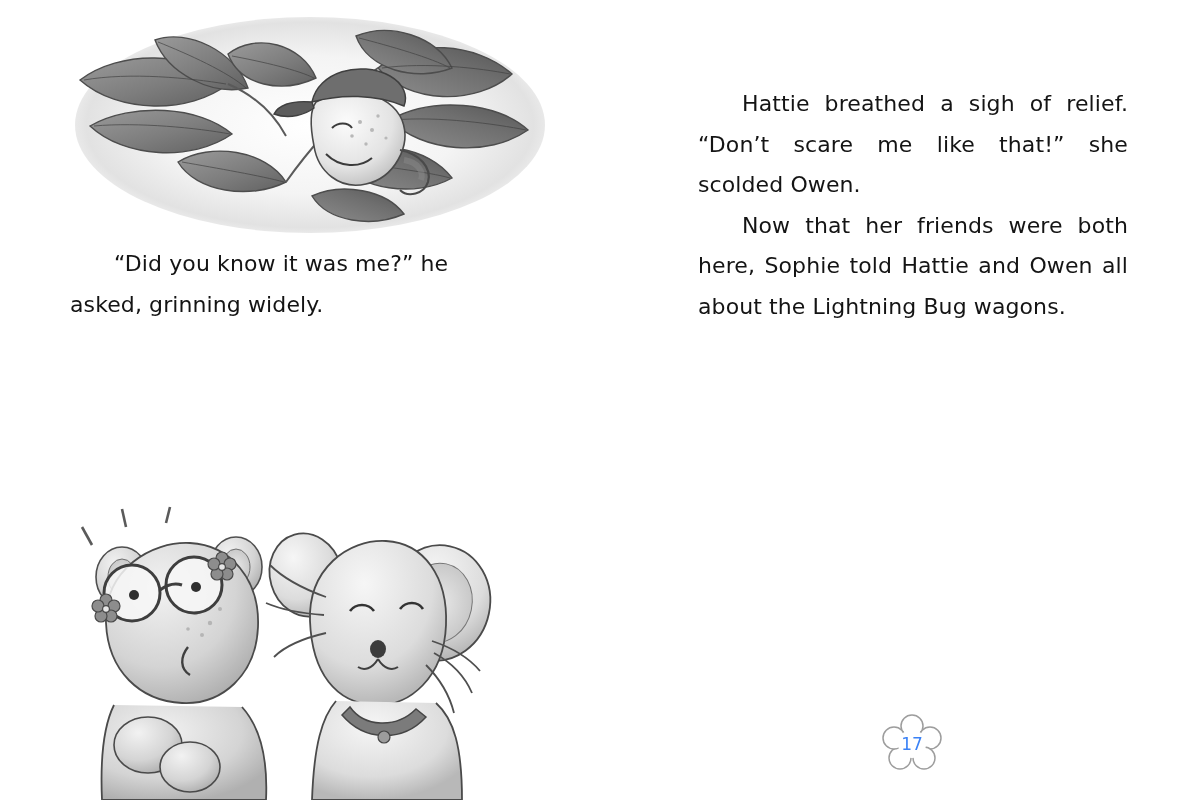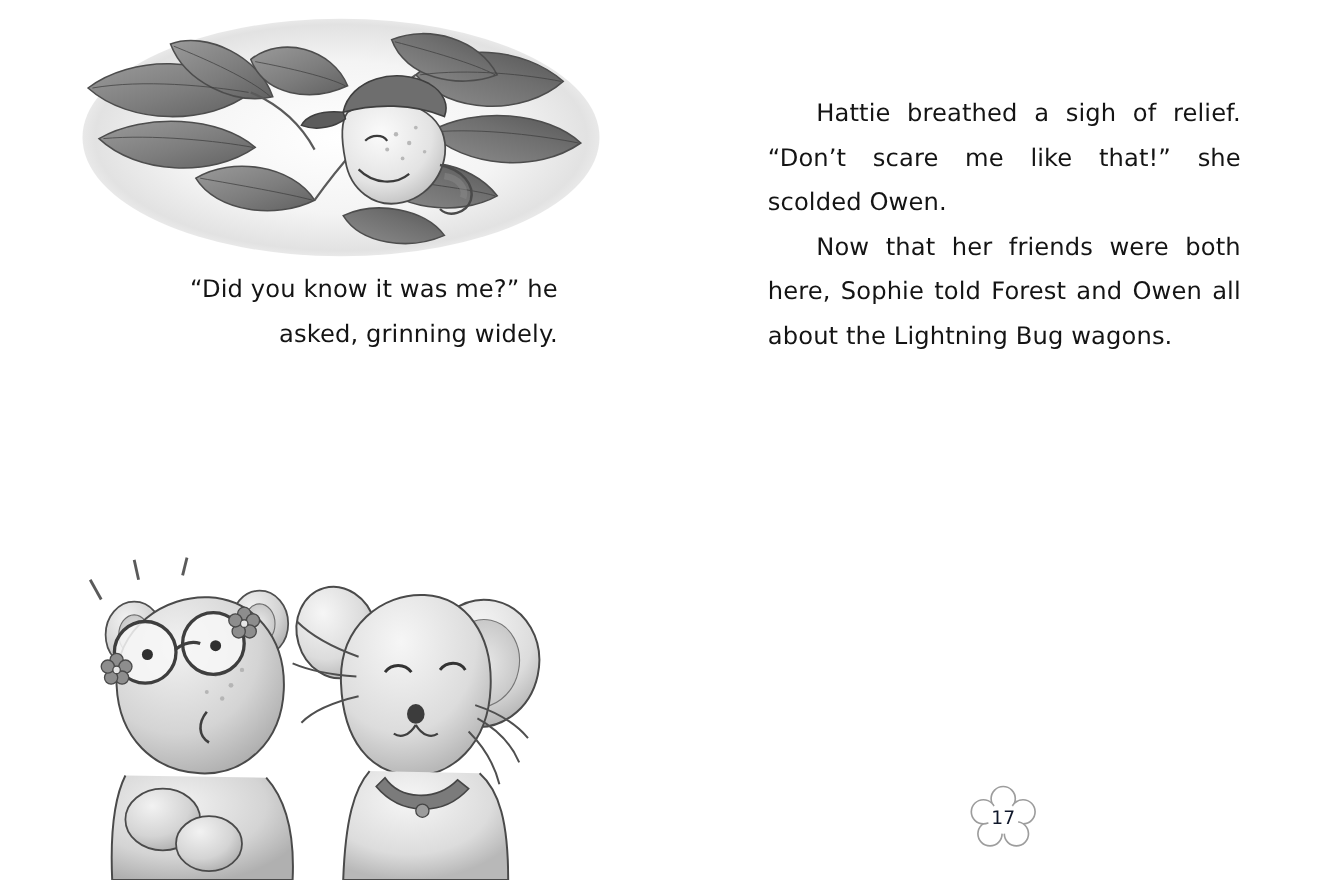--- a/index.html
+++ b/index.html
@@ -44,21 +44,21 @@
     line-height: 40.5px;
     text-align: justify;
     color: #141414;
     letter-spacing: 0.1px;
   }
   .body-text p {
     margin: 0;
     text-indent: 2.0em;
   }
   .body-text p.last-line-left {
-    text-align: right;
+    text-align: left;
   }
 
   .left-text-block {
     position: absolute;
     left: 10px;
     top: 244px;
     width: 437px;
   }
   .right-text-block {
     position: absolute;
@@ -80,21 +80,21 @@
   }
   .page-number-flower {
     position: absolute;
     left: 0;
     top: 0;
   }
   .page-number {
     position: relative;
     font-family: "DejaVu Sans", sans-serif;
     font-size: 17px;
-    color: #0f172a;
+    color: #3b82f6;
   }
 
   
   .illus {
     position: absolute;
   }
   .illus-leaves {
     left: 0px;
     top: 10px;
     width: 500px;
@@ -311,21 +311,21 @@
           <path d="M84 196 C98 216 130 218 150 198 L160 206 C136 232 98 230 76 204 Z" fill="#7b7b7b" stroke="#454545" stroke-width="1.5"></path>
           <circle cx="118" cy="226" r="6" fill="#9c9c9c" stroke="#454545" stroke-width="1.2"></circle>
         </g>
       </svg>
     </div>
   </div>
 
   <div class="page-right">
     <div class="right-text-block body-text">
       <p>Hattie breathed a sigh of relief. “Don’t scare me like that!” she scolded Owen.</p>
-      <p>Now that her friends were both here, Sophie told Forest and Owen all about the Lightning Bug wagons.</p>
+      <p>Now that her friends were both here, Sophie told Hattie and Owen all about the Lightning Bug wagons.</p>
     </div>
 
     <div class="page-number-wrap">
       <svg class="page-number-flower" width="64" height="64" viewBox="0 0 64 64" aria-hidden="true">
         <g fill="#ffffff" stroke="#9d9d9d" stroke-width="1.5">
           <circle cx="32" cy="14" r="11"></circle>
           <circle cx="50" cy="26" r="11"></circle>
           <circle cx="44" cy="46" r="11"></circle>
           <circle cx="20" cy="46" r="11"></circle>
           <circle cx="14" cy="26" r="11"></circle>

